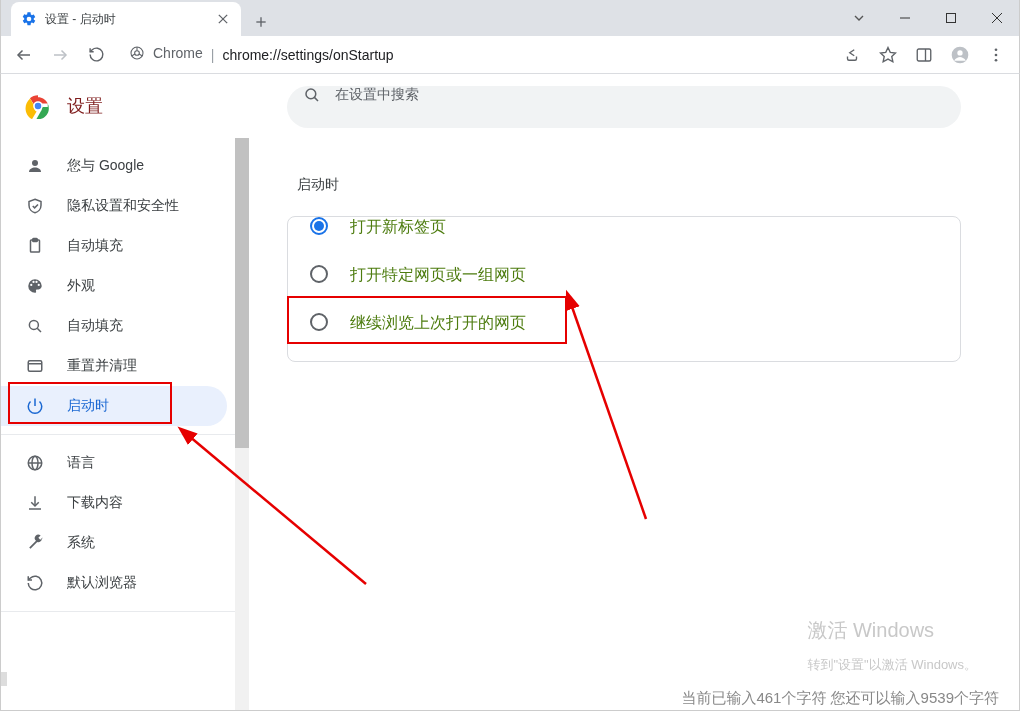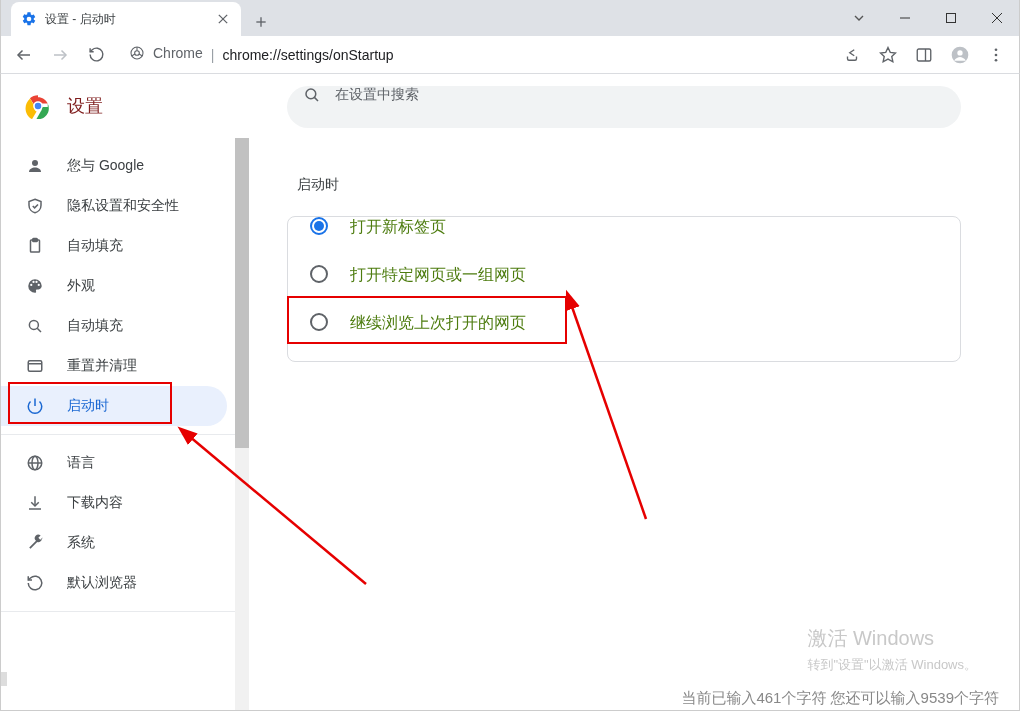--- a/index.html
+++ b/index.html
@@ -55,21 +55,21 @@
 .radio{width:18px;height:18px;border:2px solid #5f6368;border-radius:50%;display:flex;align-items:center;justify-content:center;flex-shrink:0}
 .radio.sel{border-color:#1a73e8}
 .radio.sel::after{content:"";width:10px;height:10px;border-radius:50%;background:#1a73e8}
 
 
 .redbox{position:absolute;border:2px solid #e60000;pointer-events:none;z-index:40}
 .arrow-svg{position:absolute;pointer-events:none;z-index:41}
 
 
 .wm{position:absolute;right:42px;bottom:36px;text-align:left;color:#c8c8c8;font-size:13px;line-height:1.5;z-index:2}
-.wm .t{font-size:20px;margin-bottom:2px}
+.wm .t{font-size:20px;margin-bottom:10px}
 
 
 .frag{position:absolute;right:20px;bottom:2px;font-size:15px;color:#888}
 
 
 .lfrag{position:absolute;left:0;bottom:24px;width:6px;height:14px;background:#ddd}
 </style>
 </head>
 <body>
 

